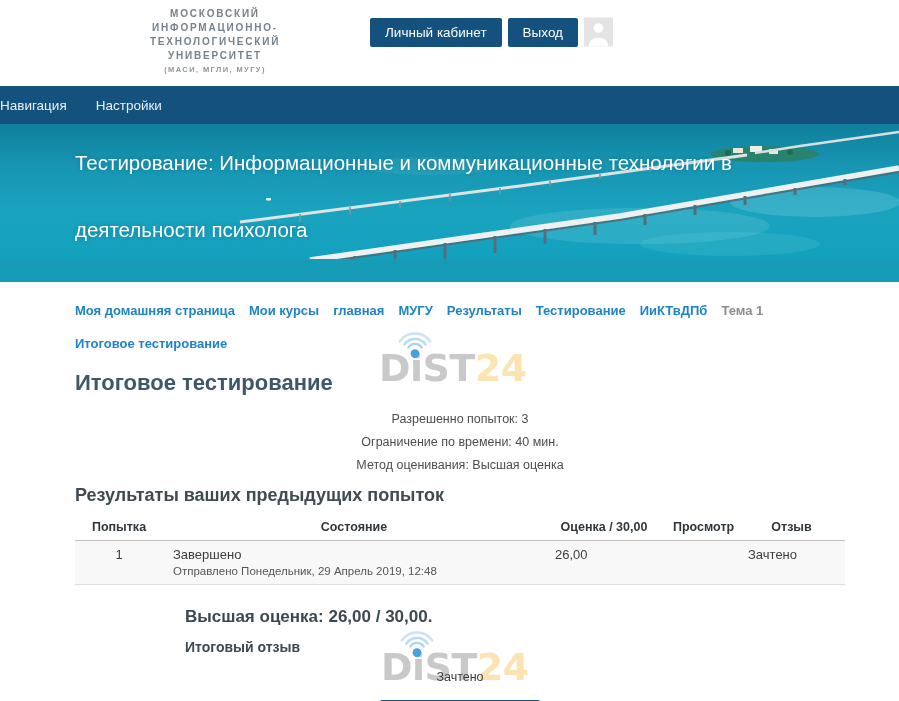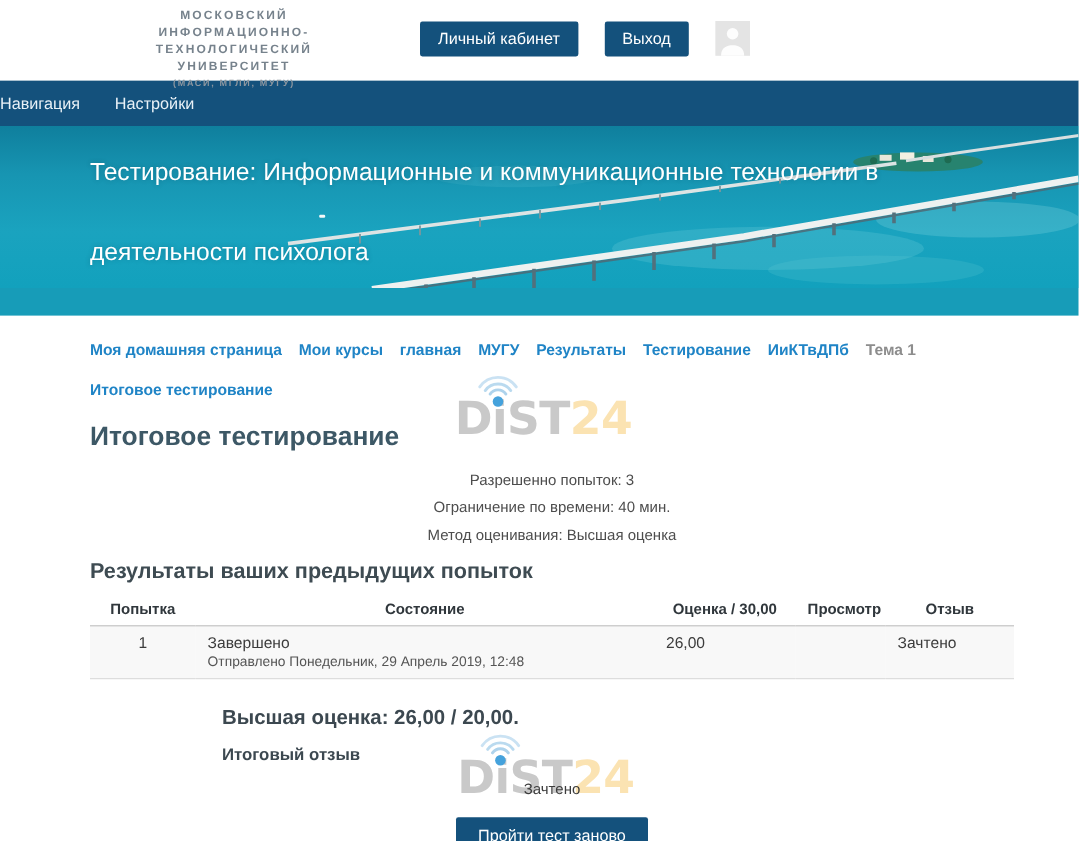--- a/index.html
+++ b/index.html
@@ -3,25 +3,25 @@
 <meta charset="utf-8">
 <style>
   * { margin:0; padding:0; box-sizing:border-box; }
   html,body { background:#fff; }
   .page {
     width:899px; height:701px; overflow:hidden; position:relative;
     background:#fff; font-family:"Liberation Sans","DejaVu Sans",sans-serif;
   }
 
   
-  .site-header { height:67px; position:relative; background:#fff; }
+  .site-header { height:86px; position:relative; background:#fff;margin-left:20px; }
   .logo { position:absolute; left:75px; top:7px; width:240px; text-align:center; cursor:pointer; }
   .logo-line { font-size:10px; font-weight:bold; letter-spacing:1.8px; color:#76828c; line-height:14px; }
   .logo-sub  { font-size:7.5px; font-weight:bold; letter-spacing:1.4px; color:#8d97a0; line-height:11px; margin-top:1px; }
-  .hdr-actions { position:absolute; left:350px; top:17px; display:flex; align-items:center; gap:22px; }
+  .hdr-actions { position:absolute; left:350px; top:17px; display:flex; align-items:center; gap:6px; }
   .hdr-btn {
     background:#14517c; color:#fff; border:none; font-size:13.5px;
     padding:7px 15px; border-radius:2px; cursor:pointer; white-space:nowrap;
     font-family:inherit;
   }
   .avatar { width:29px; height:30px; display:block; cursor:pointer; }
 
   
   .navbar { height:38px; background:#14517c; display:flex; align-items:center; gap:29px; }
   .nav-item { color:#e9f1f7; font-size:13.5px; cursor:pointer; white-space:nowrap; }
@@ -224,21 +224,21 @@
             <div class="state-detail">Отправлено Понедельник, 29 Апрель 2019, 12:48</div>
           </td>
           <td class="c-grade">26,00</td>
           <td class="c-review"></td>
           <td class="c-feedback">Зачтено</td>
         </tr>
       </tbody>
     </table>
 
     <div class="summary">
-      <div class="best-grade">Высшая оценка: 26,00 / 20,00.</div>
+      <div class="best-grade">Высшая оценка: 26,00 / 30,00.</div>
       <div class="ff-row">
 
         <svg class="watermark-svg wm-2" width="175" height="64" viewBox="0 -6 175 58">
           <text x="0" y="46" class="wm-text" font-size="38" font-family="DejaVu Sans, Liberation Sans, sans-serif">
             <tspan fill="#c9c9c9">DiST</tspan><tspan fill="#fbe3b2">24</tspan>
           </text>
           <g fill="none" stroke="#aed3ec" stroke-width="2.4" stroke-linecap="round">
             <path d="M29.4 12.4 A8 8 0 0 1 42.6 12.4"></path>
             <path d="M25.4 9.5 A13 13 0 0 1 46.6 9.5" opacity="0.85"></path>
             <path d="M20.8 6.4 A18.5 18.5 0 0 1 51.2 6.4" opacity="0.65"></path>

